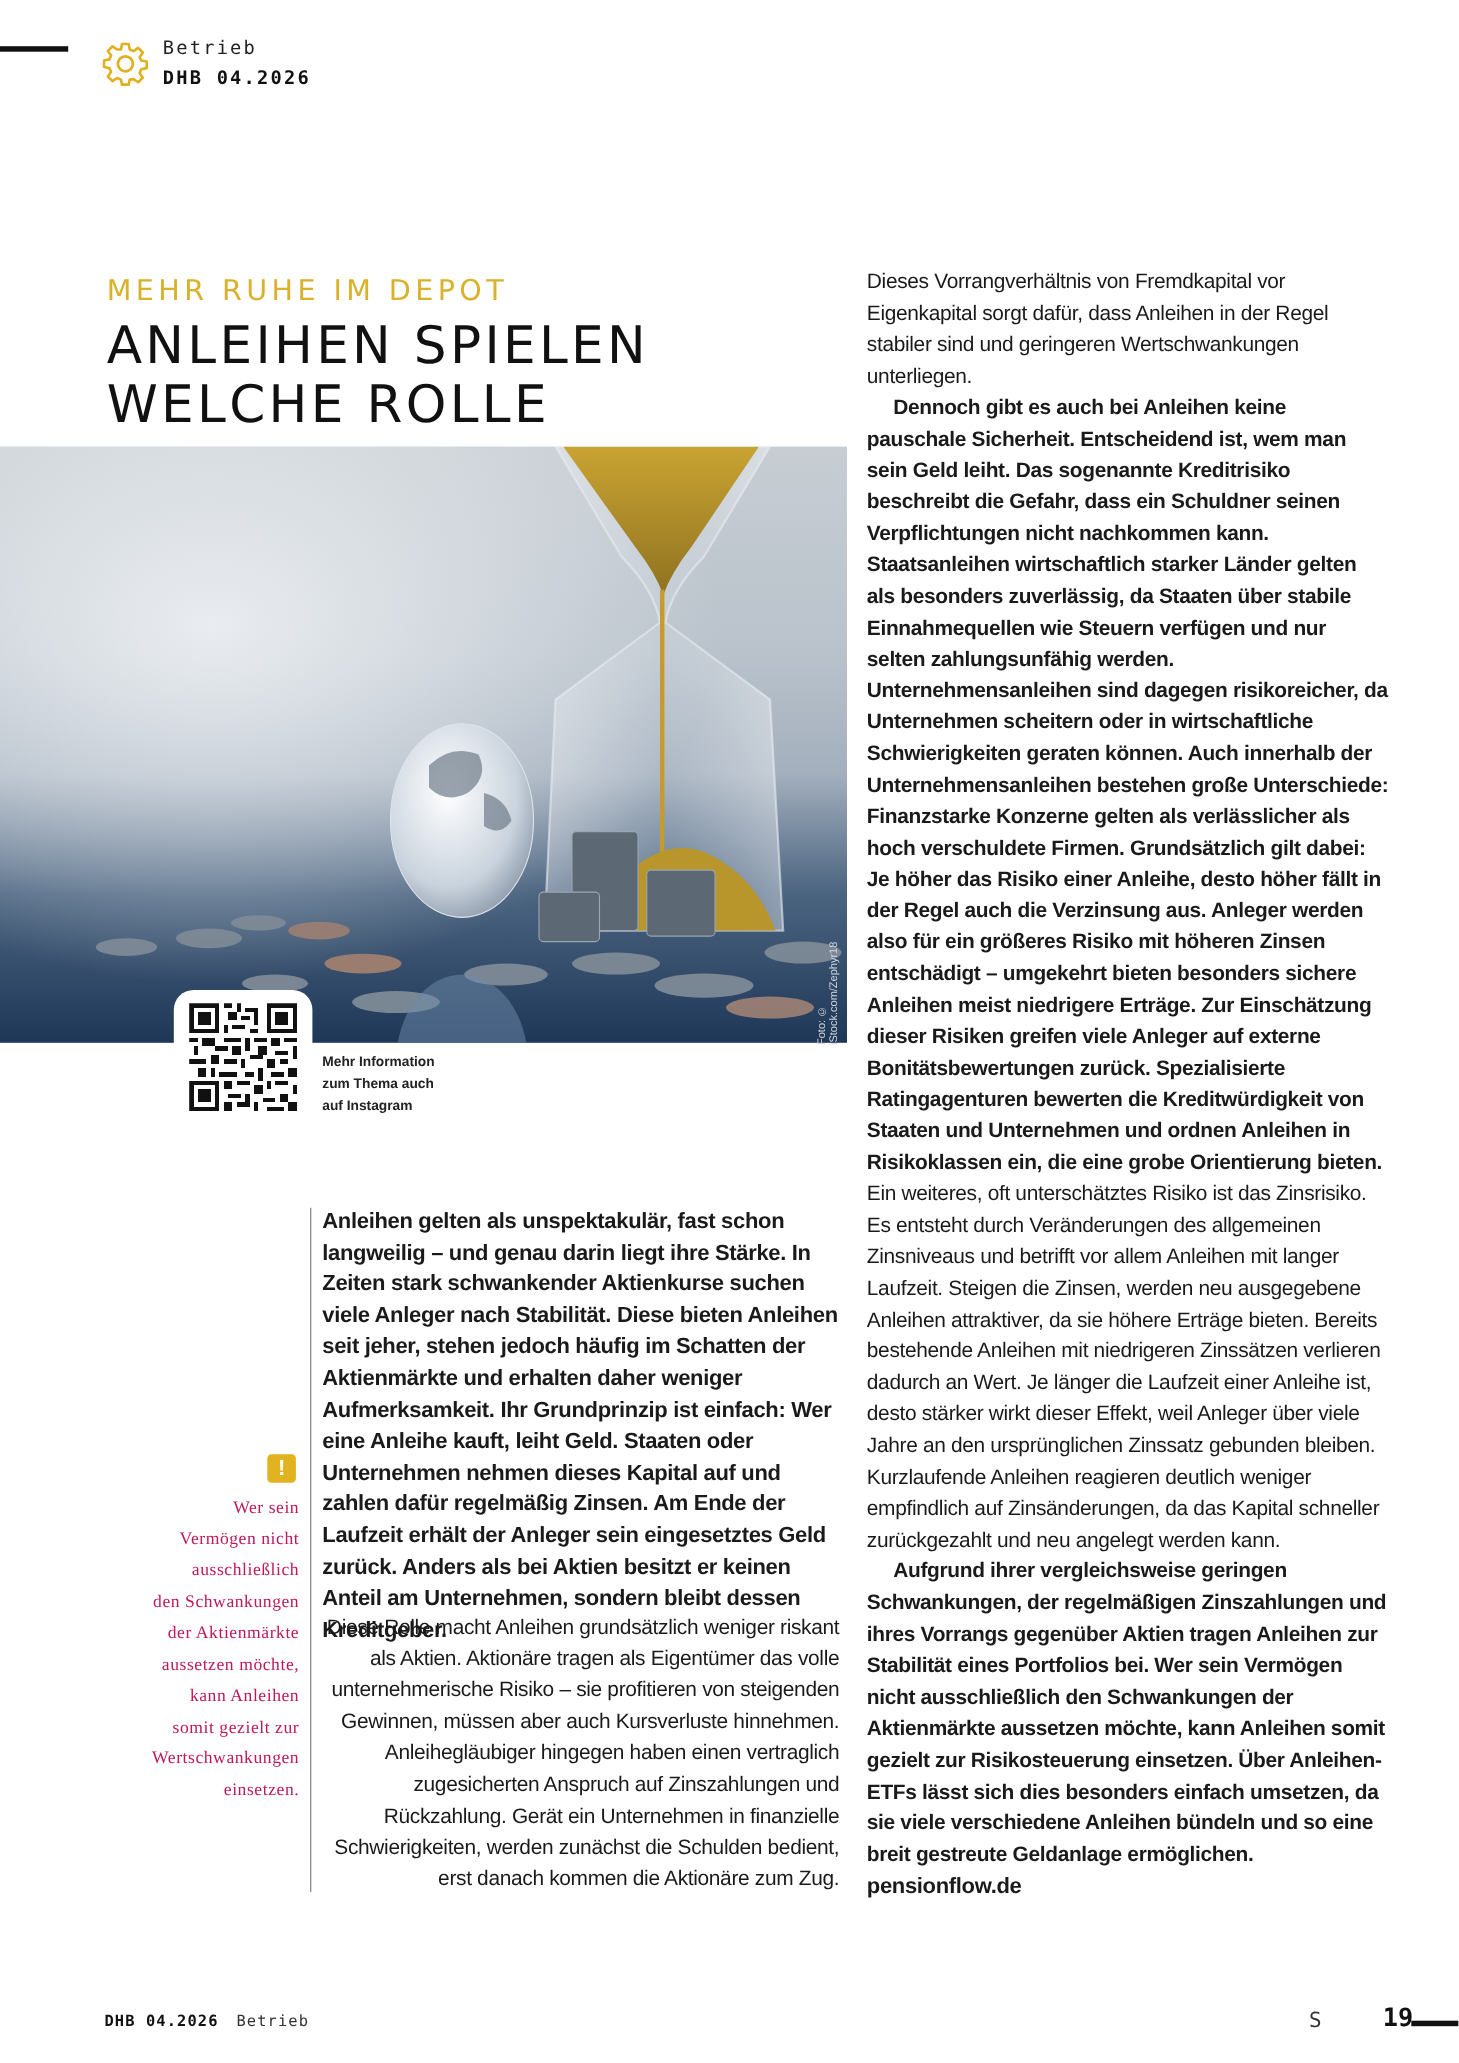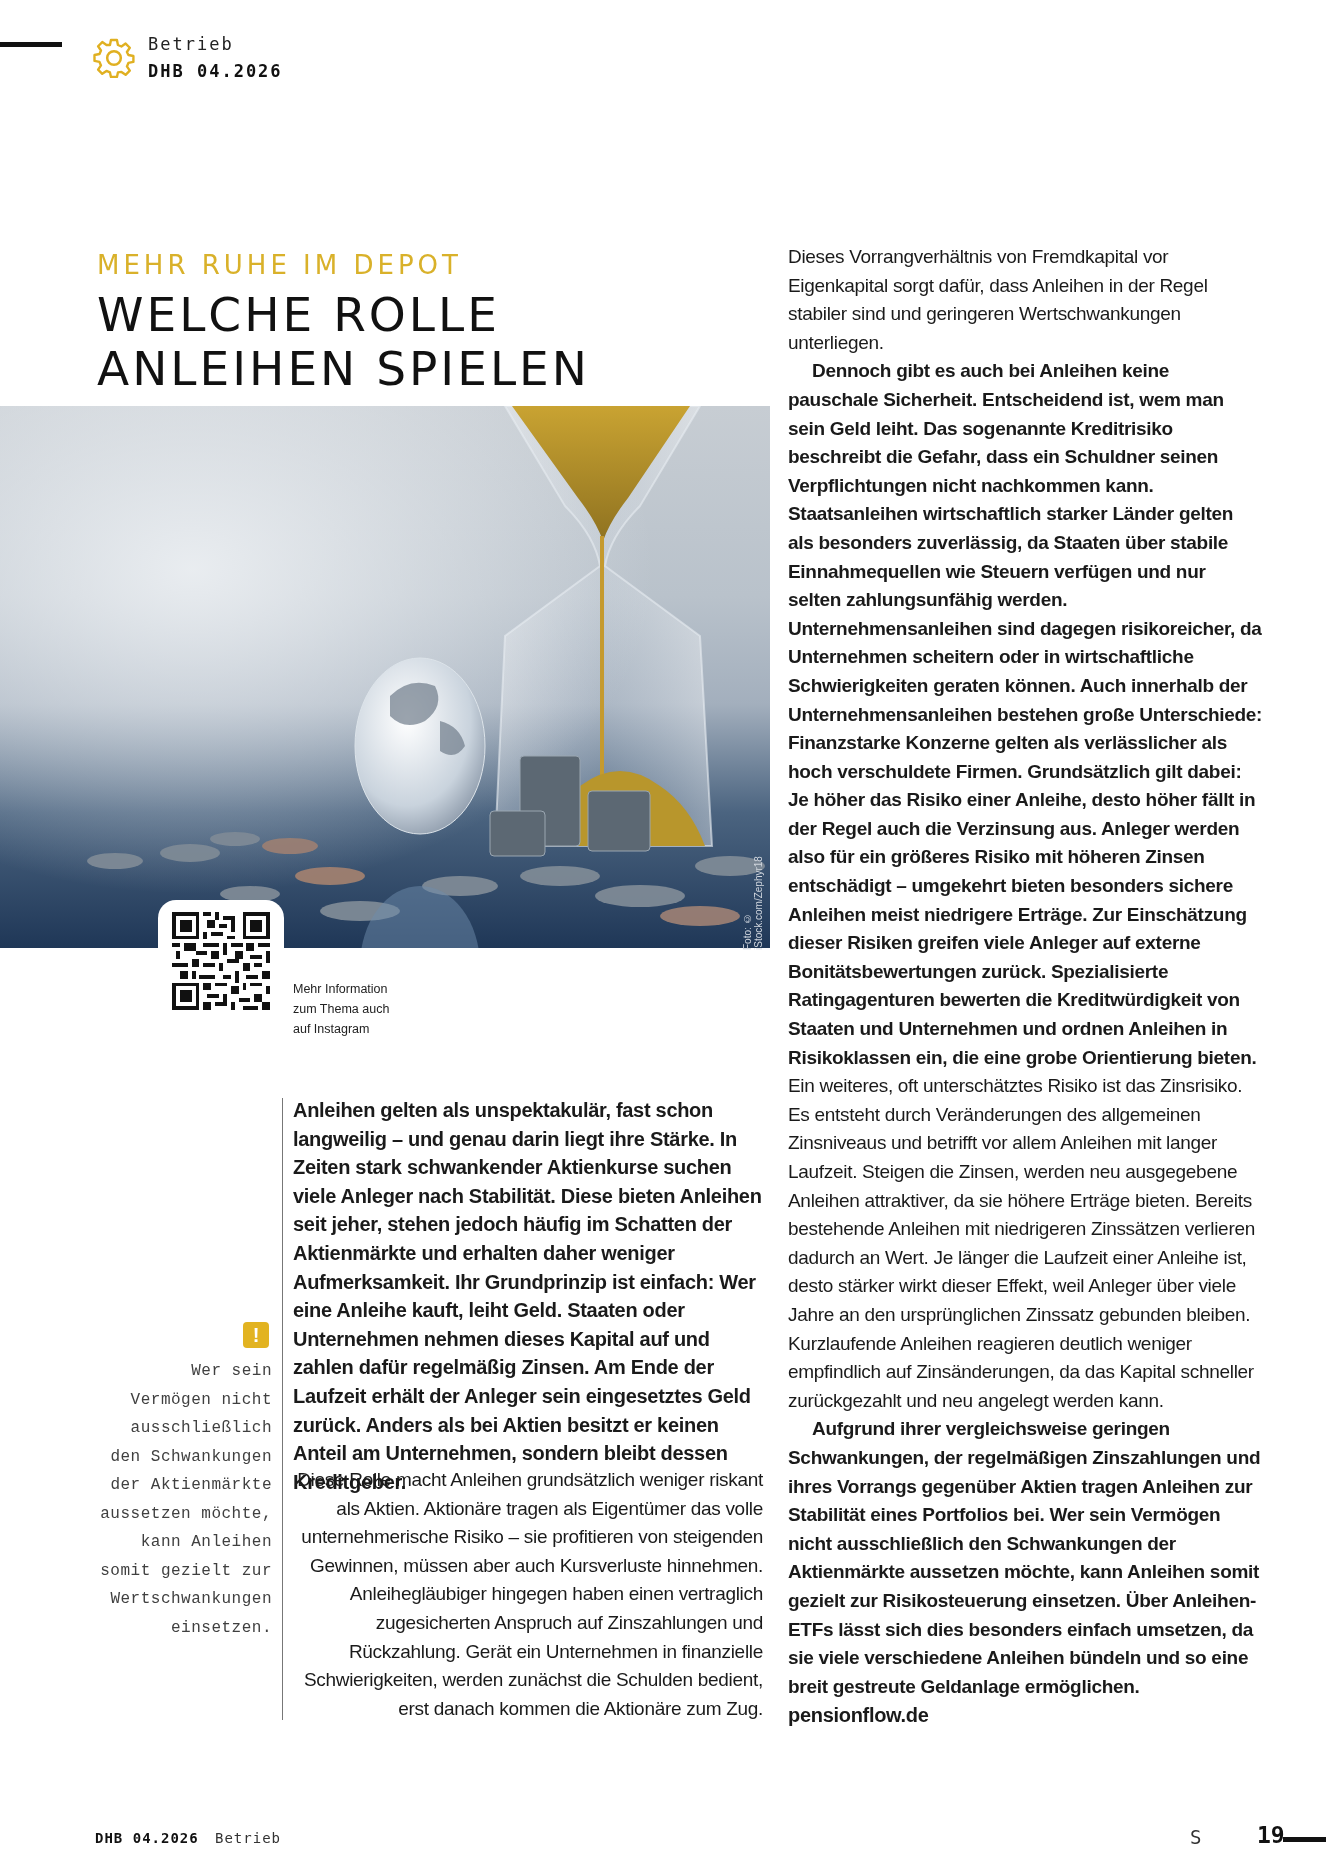--- a/index.html
+++ b/index.html
@@ -10,32 +10,32 @@
   .gear { left:93px; top:37px; width:42px; height:42px; }
   .hdr-section { left:148px; top:34px; font-size:17px; letter-spacing:2px; color:#222; }
   .hdr-issue { left:148px; top:61px; font-size:17px; font-weight:bold; letter-spacing:2px; color:#111; }
   .kicker { left:97px; top:250px; font-size:26px; letter-spacing:4px; color:#d9b12a; font-family:"DejaVu Sans", sans-serif; font-weight:normal; }
   .title { left:97px; top:288px; font-size:47px; line-height:54px; letter-spacing:3px; color:#111; font-family:"DejaVu Sans", sans-serif; }
   .photo { left:0; top:406px; width:770px; height:542px; overflow:hidden;
     background: linear-gradient(180deg, #c7cdd3 0%, #b9c2cb 35%, #a3afbd 55%, #4b6480 75%, #1f3757 100%); }
   .credit { left:742px; top:820px; width:12px; height:130px; color:#d0d6de; font-size:10px; writing-mode:vertical-rl; transform:rotate(180deg); }
   .qr-card { left:158px; top:900px; width:126px; height:130px; background:#fff; border-radius:18px 18px 0 0; }
   .qr { left:172px; top:912px; width:98px; height:98px; }
-  .qr-caption { left:293px; top:955px; font-size:12.5px; line-height:20px; font-weight:normal; color:#222; font-family:"Liberation Sans Narrow","Liberation Sans", sans-serif;margin-top:24px; }
+  .qr-caption { left:293px; top:955px; font-size:12.5px; line-height:20px; font-weight:bold; color:#222; font-family:"Liberation Sans Narrow","Liberation Sans", sans-serif; }
   .col { font-family:"Liberation Sans", sans-serif; font-size:19px; line-height:28.6px; color:#1a1a1a; }
   .col p { margin:0; }
   .indent { text-indent:24px;font-weight:bold; }
   .lead { left:293px; top:1096px; width:470px; font-weight:bold; font-size:20px; letter-spacing:-0.3px; }
   .body-mid { left:293px; top:1466px; width:470px; letter-spacing:-0.3px;text-align:right; }
   .vline { left:282px; top:1098px; width:1px; height:622px; background:#777; }
   .right { left:788px; top:243px; width:475px; letter-spacing:-0.3px; }
   .subhead { color:#d9a81c; font-weight:bold; margin-top:10px !important; }
   .source { font-weight:bold; font-size:20px; }
   .alert { left:243px; top:1322px; width:26px; height:26px; background:#e2b321; border-radius:4px; color:#fff; font-weight:bold; font-size:20px; text-align:center; line-height:26px; }
-  .pull { left:92px; top:1357px; width:180px; text-align:right; font-size:16px; line-height:28.5px; color:#404040; font-family:Liberation Mono, monospace; letter-spacing:0.5px; }
+  .pull { left:92px; top:1357px; width:180px; text-align:right; font-size:16px; line-height:28.5px; color:#be185d; font-family:Liberation Serif, serif; letter-spacing:0.5px; }
   .ft-issue { left:95px; top:1830px; font-size:14px; font-weight:bold; letter-spacing:1px; color:#111; }
   .ft-section { left:215px; top:1830px; font-size:14px; letter-spacing:1px; color:#333; }
   .ft-s { left:1190px; top:1826px; font-size:19px; color:#333; }
   .ft-page { left:1213px; top:1822px; font-size:23px; font-weight:bold; color:#111;margin-left:44px; }
   .rule-bottom { left:1283px; top:1837px; width:43px; height:5px; background:#111; }
 </style>
 </head>
 <body>
 
 <div class="abs rule-top"></div>
@@ -44,22 +44,22 @@
   <g fill="none" stroke="#e0b021" stroke-width="2.4" stroke-linejoin="round">
     <path d="M17 3h6l1 5 3.5 1.5 4.2-2.9 4.2 4.2-2.9 4.2L34.5 18l5 1v6l-5 1-1.5 3.5 2.9 4.2-4.2 4.2-4.2-2.9L24 35.5l-1 4.5h-6l-1-4.5-3.5-1.5-4.2 2.9-4.2-4.2 2.9-4.2L5.5 25l-5-1v-6l5-1 1.5-3.5-2.9-4.2 4.2-4.2 4.2 2.9L16 8z" transform="scale(0.95) translate(1 0)"></path>
     <circle cx="20" cy="20" r="6.5"></circle>
   </g>
 </svg>
 <div class="abs hdr-section mono">Betrieb</div>
 <div class="abs hdr-issue mono">DHB 04.2026</div>
 
 <div class="abs kicker">MEHR RUHE IM DEPOT</div>
 <div class="abs title">
+  <div>ANLEIHEN SPIELEN</div>
   <div>WELCHE ROLLE</div>
-  <div>ANLEIHEN SPIELEN</div>
 </div>
 
 <div class="abs photo">
   <svg width="770" height="542" viewBox="0 0 770 542">
     <defs>
       <radialGradient id="glow" cx="0.25" cy="0.3" r="0.6">
         <stop offset="0" stop-color="#eef1f4" stop-opacity="0.9"></stop>
         <stop offset="1" stop-color="#eef1f4" stop-opacity="0"></stop>
       </radialGradient>
       <radialGradient id="globe" cx="0.4" cy="0.35" r="0.7">

